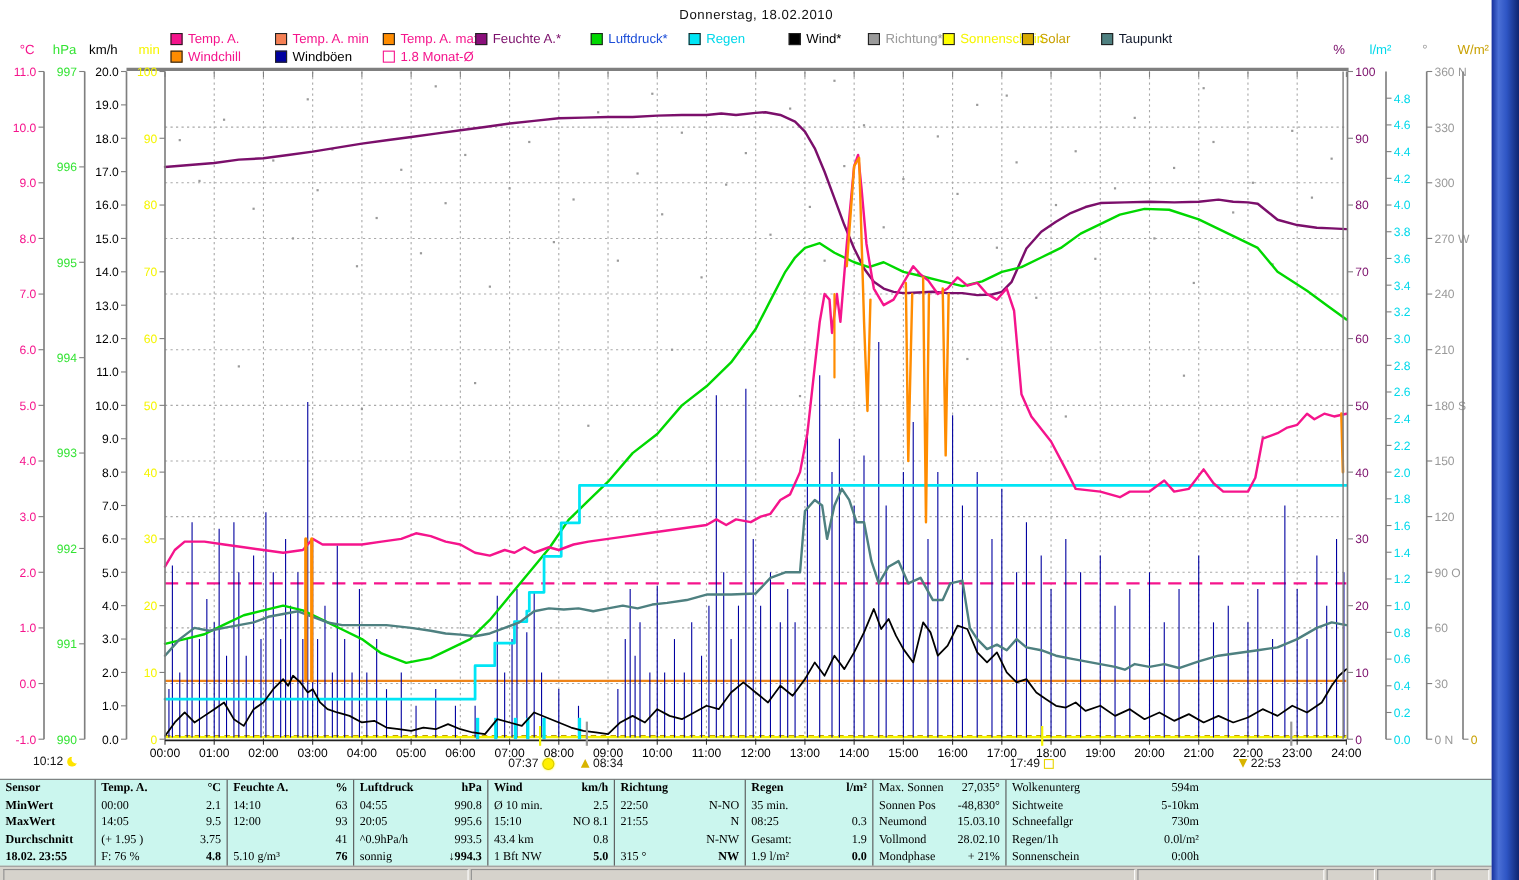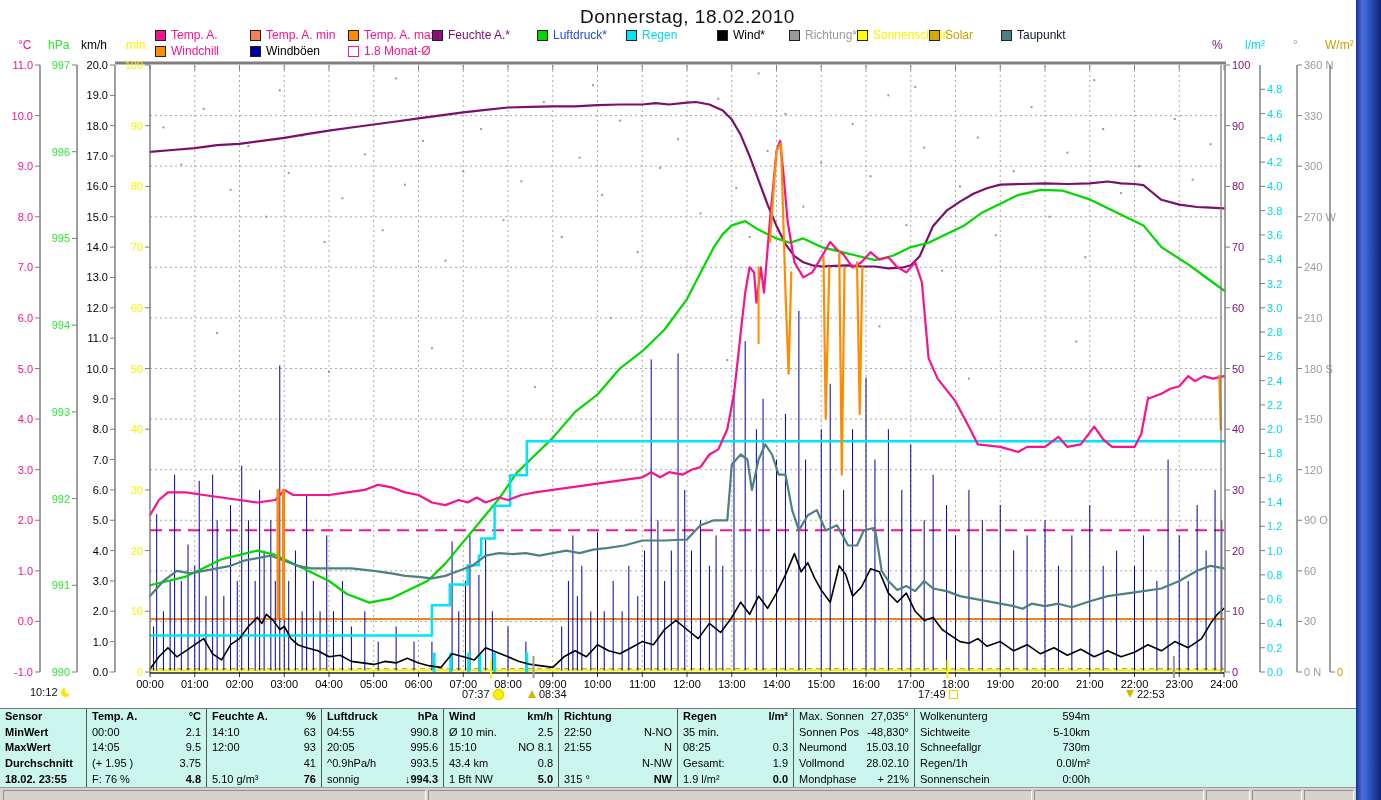--- a/index.html
+++ b/index.html
@@ -1,33 +1,33 @@
 <!DOCTYPE html>
 <html><head>
 <meta charset="utf-8">
 <style>
   html,body{margin:0;padding:0;background:#fff;}
   body{font-family:"Liberation Sans",sans-serif;}
   #win{position:relative;width:1381px;height:800px;background:#fff;overflow:hidden;}
   #chart-svg{position:absolute;left:0;top:0;}
   .ovl{position:absolute;white-space:nowrap;}
-  #title{left:0;top:6px;width:1375px;text-align:center;font-size:19px;color:#111;letter-spacing:0.5px;}
+  #title{left:0;top:6px;width:1375px;text-align:center;font-size:12px;color:#111;letter-spacing:0.5px;}
   .axhdr{font-size:12px;}
   .lg-item{position:absolute;height:12px;display:flex;align-items:center;font-size:12px;}
   .lg-sq{display:inline-block;width:9px;height:9px;border:1px solid #222;margin-right:5px;flex:0 0 auto;}
   .mk{font-size:11px;color:#111;display:flex;align-items:center;gap:3px;}
   .sun-ic{display:inline-block;width:9px;height:9px;border-radius:50%;background:#FFF000;border:1px solid #D8C800;box-shadow:0 0 2px #FF0;}
   .sqr-ic{display:inline-block;width:7px;height:7px;border:1px solid #E8D400;background:#fff;}
   .moon-ic{position:relative;display:inline-block;width:10px;height:9px;overflow:hidden;}
   .moon-ic .m1{position:absolute;left:0;top:0;width:9px;height:9px;border-radius:50%;background:#FFE400;}
   .moon-ic .m2{position:absolute;left:4px;top:-2px;width:8px;height:8px;border-radius:50%;background:#fff;}
   .arr-up{width:0;height:0;border-left:4px solid transparent;border-right:4px solid transparent;border-bottom:8px solid #D8B400;}
   .arr-dn{width:0;height:0;border-left:4px solid transparent;border-right:4px solid transparent;border-top:8px solid #D8B400;}
   #stats{position:absolute;left:0;top:708px;width:1356px;height:79px;background:#CBF6EE;border-top:1px solid #777;font-size:11px;color:#000;}
-  .scol{position:absolute;top:0;height:83px;border-right:1px solid #555;box-sizing:border-box;}
+  .scol{position:absolute;top:0;height:83px;border-right:1px solid #555;box-sizing:border-box;font-family:Liberation Serif, serif;}
   .scol:last-child{border-right:none;}
   .srow{height:15.7px;line-height:15.7px;display:flex;justify-content:space-between;padding:0 5px;overflow:hidden;}
   .b{font-weight:bold;}
   #statusbar{position:absolute;left:0;top:787px;width:1356px;height:13px;background:#D6D3CC;border-top:1px solid #9a9a9a;}
   .sseg{position:absolute;top:2px;height:9px;border:1px solid;border-color:#8f8f8f #fff #fff #8f8f8f;}
   #rborder{position:absolute;top:0;left:1356px;width:25px;height:800px;
      background:linear-gradient(90deg,#16309c 0%,#4a6fd6 25%,#2e55c4 55%,#0e2570 100%);}
 </style>
 </head>
 <body>

